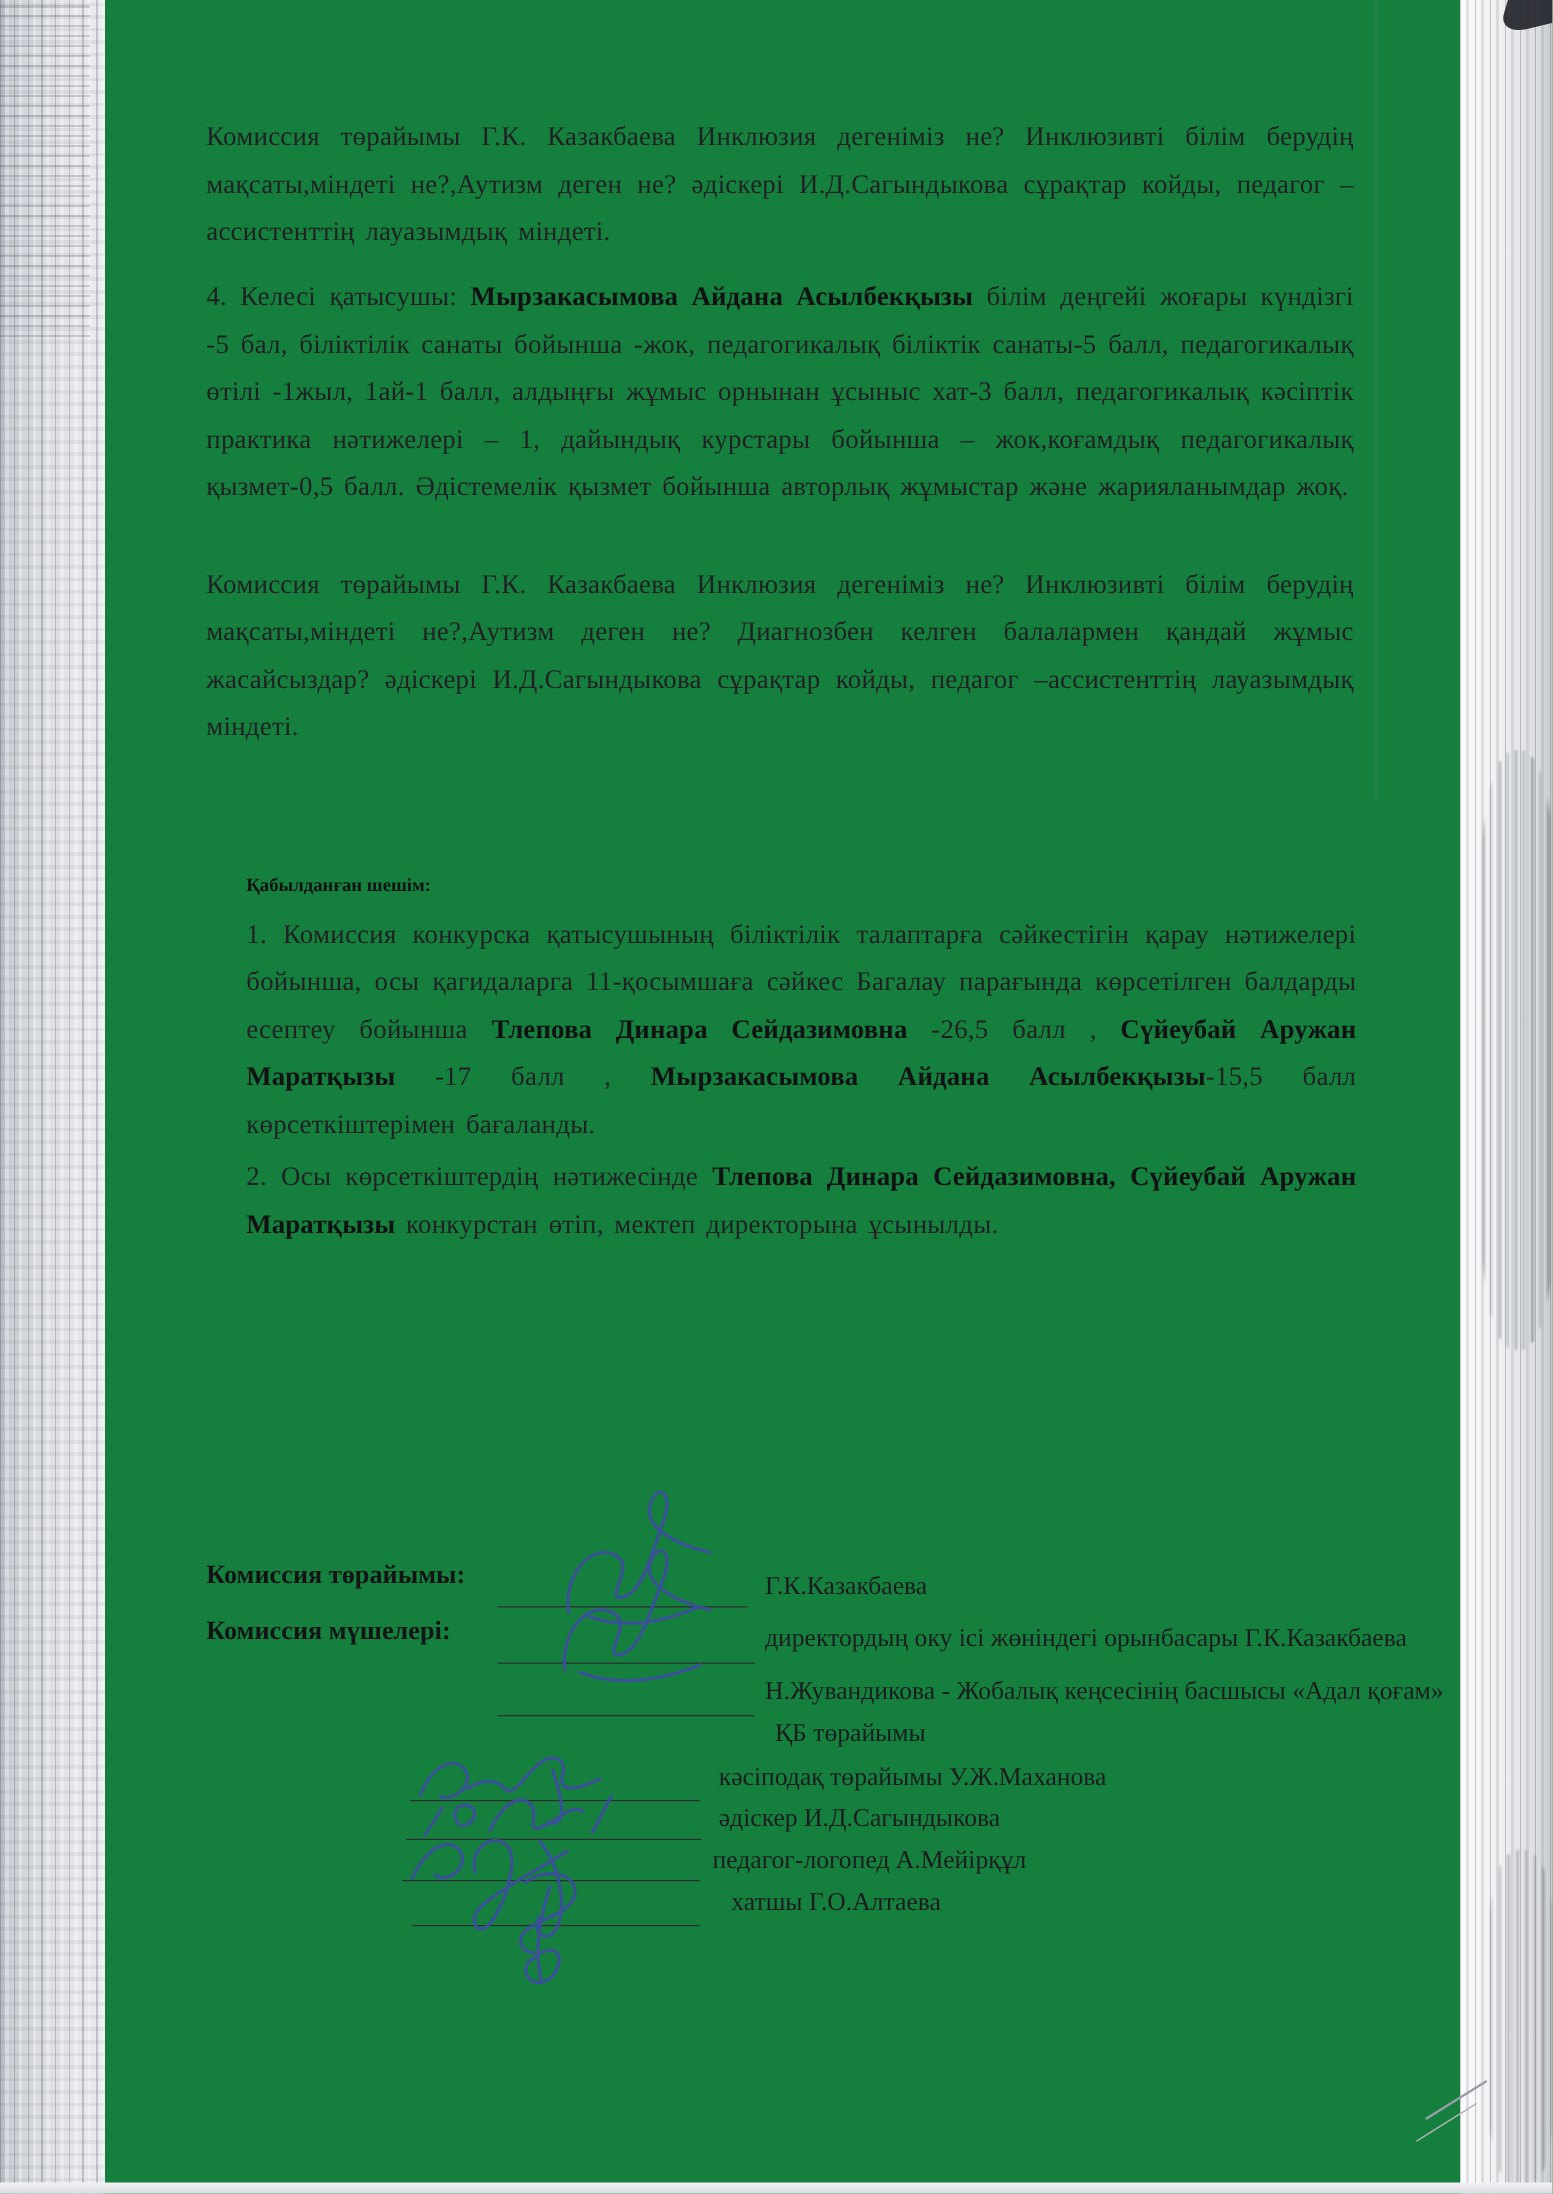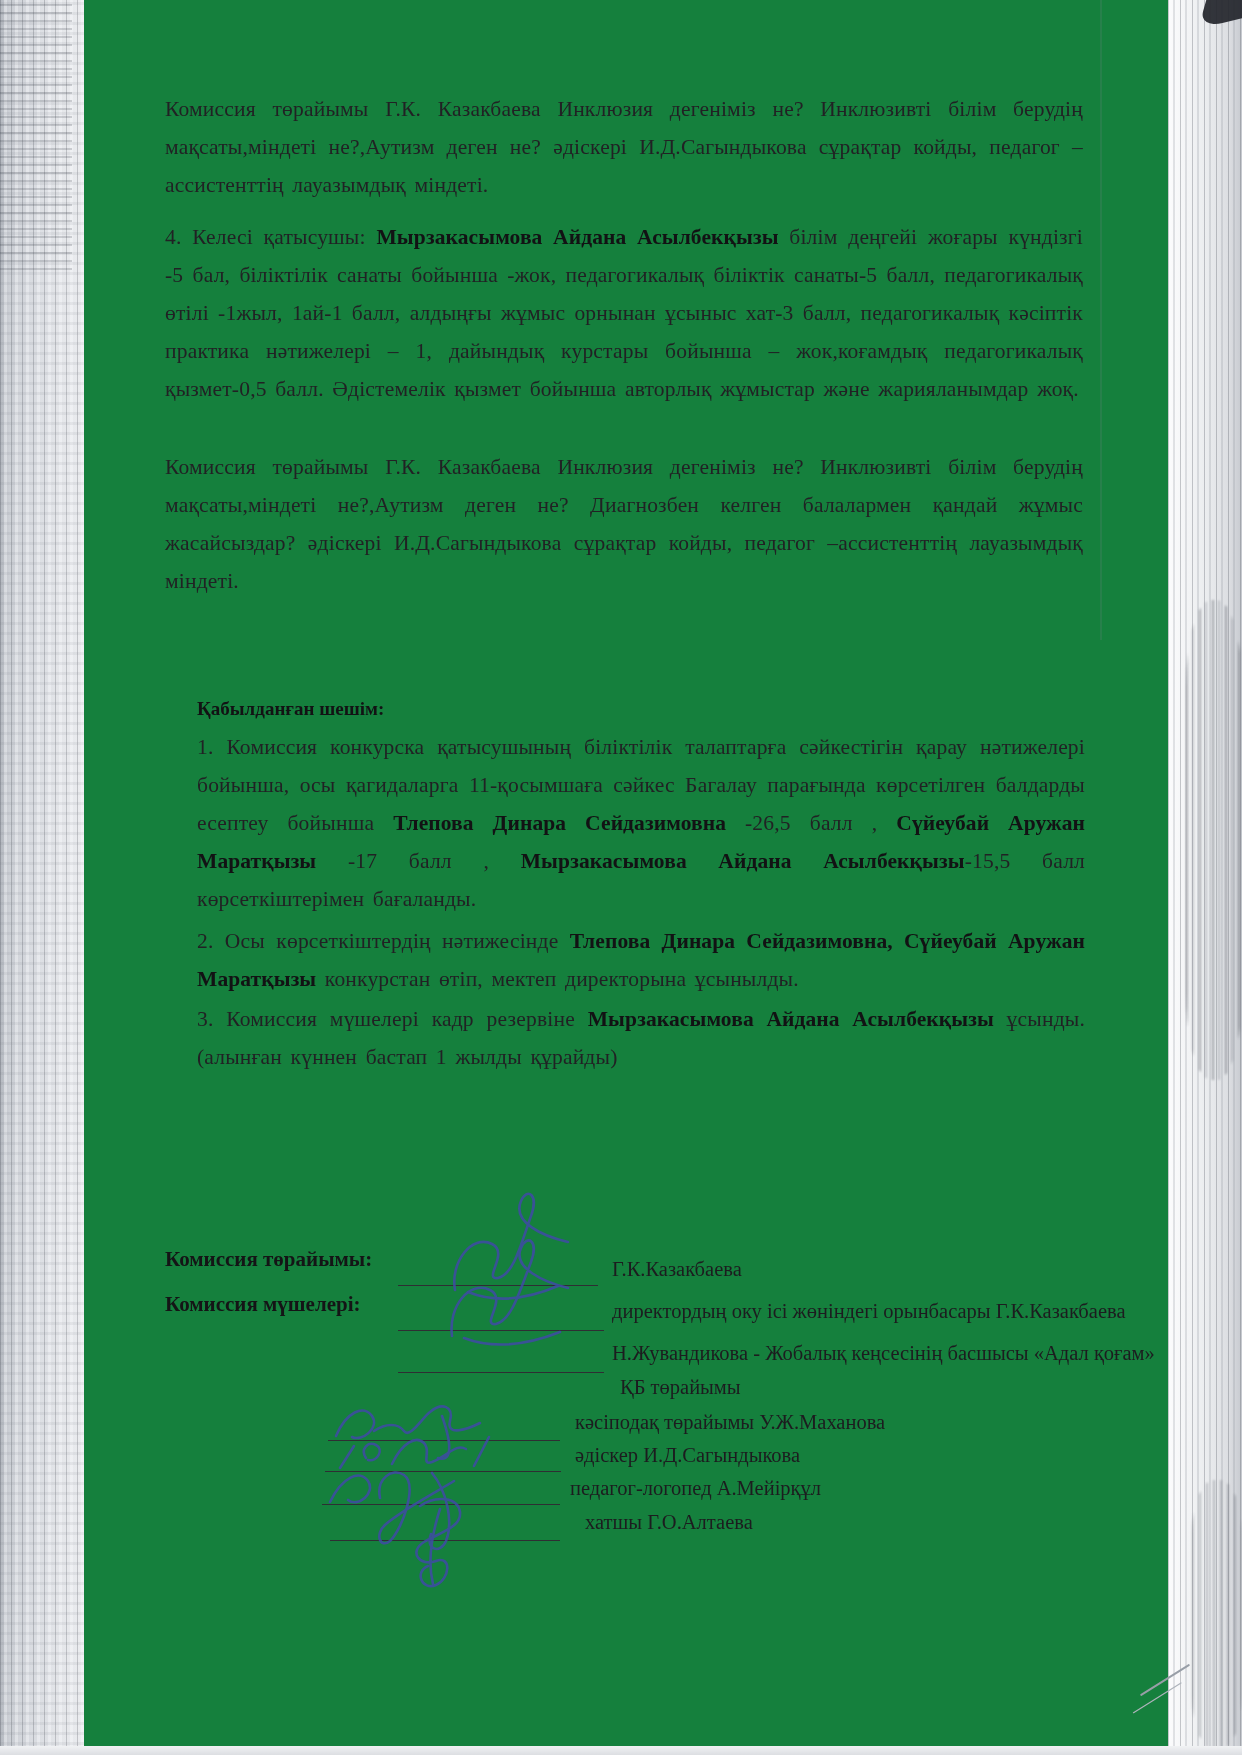--- a/index.html
+++ b/index.html
@@ -58,21 +58,21 @@
   
   .p{
     position:absolute;left:165px;width:918px;margin:0;
     font-size:21.5px;line-height:38px;text-align:justify;
     letter-spacing:.2px;word-spacing:3px;color:#212124;
   }
   .p b{color:#121214;letter-spacing:.1px;}
   .indented{left:197px;width:888px;}
   .decision-heading{
     position:absolute;left:197px;top:690px;margin:0;
-    font-size:19px;font-weight:bold;color:#121214;line-height:38px;
+    font-size:15px;font-weight:bold;color:#121214;line-height:38px;
   }
   
   .sig-label{position:absolute;font-size:21px;font-weight:bold;color:#141416;white-space:nowrap;}
   .sig-line{position:absolute;border-top:1.7px solid #2e2e33;height:0;}
   .sig-text{position:absolute;font-size:20.5px;color:#1c1c1f;white-space:nowrap;}
   .sig-ink{position:absolute;left:0;top:0;pointer-events:none;}
   .sig-ink path{fill:none;stroke-linecap:round;stroke-linejoin:round;}
 </style>
 </head>
 <body>
@@ -94,21 +94,20 @@
   <p class="p" style="top:218px"><span>4. Келесі қатысушы: </span><b>Мырзакасымова Айдана Асылбекқызы</b><span> білім деңгейі жоғары күндізгі -5 бал, біліктілік санаты бойынша -жок, педагогикалық біліктік санаты-5 балл, педагогикалық өтілі -1жыл, 1ай-1 балл, алдыңғы жұмыс орнынан ұсыныс хат-3 балл, педагогикалық кәсіптік практика нәтижелері – 1, дайындық курстары бойынша – жок,коғамдық педагогикалық қызмет-0,5 балл. Әдістемелік қызмет бойынша авторлық жұмыстар және жарияланымдар жоқ.</span></p>
 
   <p class="p" style="top:448px"><span>Комиссия төрайымы Г.К. Казакбаева Инклюзия дегеніміз не? Инклюзивті білім берудің мақсаты,міндеті не?,Аутизм деген не? Диагнозбен келген балалармен қандай жұмыс жасайсыздар? әдіскері И.Д.Сагындыкова сұрақтар койды, педагог –ассистенттің лауазымдық міндеті.</span></p>
 
   <h3 class="decision-heading">Қабылданған шешім:</h3>
 
   <p class="p indented" style="top:728px"><span>1.  Комиссия  конкурска қатысушының  біліктілік талаптарға сәйкестігін қарау нәтижелері бойынша, осы қагидаларга 11-қосымшаға сәйкес Багалау парағында көрсетілген балдарды есептеу бойынша </span><b>Тлепова Динара Сейдазимовна</b><span> -26,5 балл , </span><b>Сүйеубай Аружан Маратқызы</b><span> -17 балл , </span><b>Мырзакасымова Айдана Асылбекқызы</b><span>-15,5 балл көрсеткіштерімен бағаланды.</span></p>
 
   <p class="p indented" style="top:922px"><span>2. Осы көрсеткіштердің нәтижесінде </span><b>Тлепова Динара Сейдазимовна, Сүйеубай Аружан Маратқызы</b><span> конкурстан өтіп,  мектеп директорына ұсынылды.</span></p>
 
-  <p class="p indented" style="top:1000px"><span>3. Комиссия мүшелері кадр резервіне  </span><b>Мырзакасымова Айдана Асылбекқызы</b><span> ұсынды.(алынған күннен бастап 1 жылды құрайды)</span></p>
 
   <span class="sig-label" style="left:165px;top:1247px">Комиссия төрайымы:</span>
   <span class="sig-label" style="left:165px;top:1292px">Комиссия мүшелері:</span>
 
   <div class="sig-line" style="left:398px;top:1285px;width:200px"></div>
   <div class="sig-line" style="left:398px;top:1330px;width:206px"></div>
   <div class="sig-line" style="left:398px;top:1372px;width:206px"></div>
   <div class="sig-line" style="left:328px;top:1440px;width:232px"></div>
   <div class="sig-line" style="left:325px;top:1471px;width:236px"></div>
   <div class="sig-line" style="left:322px;top:1504px;width:238px"></div>

